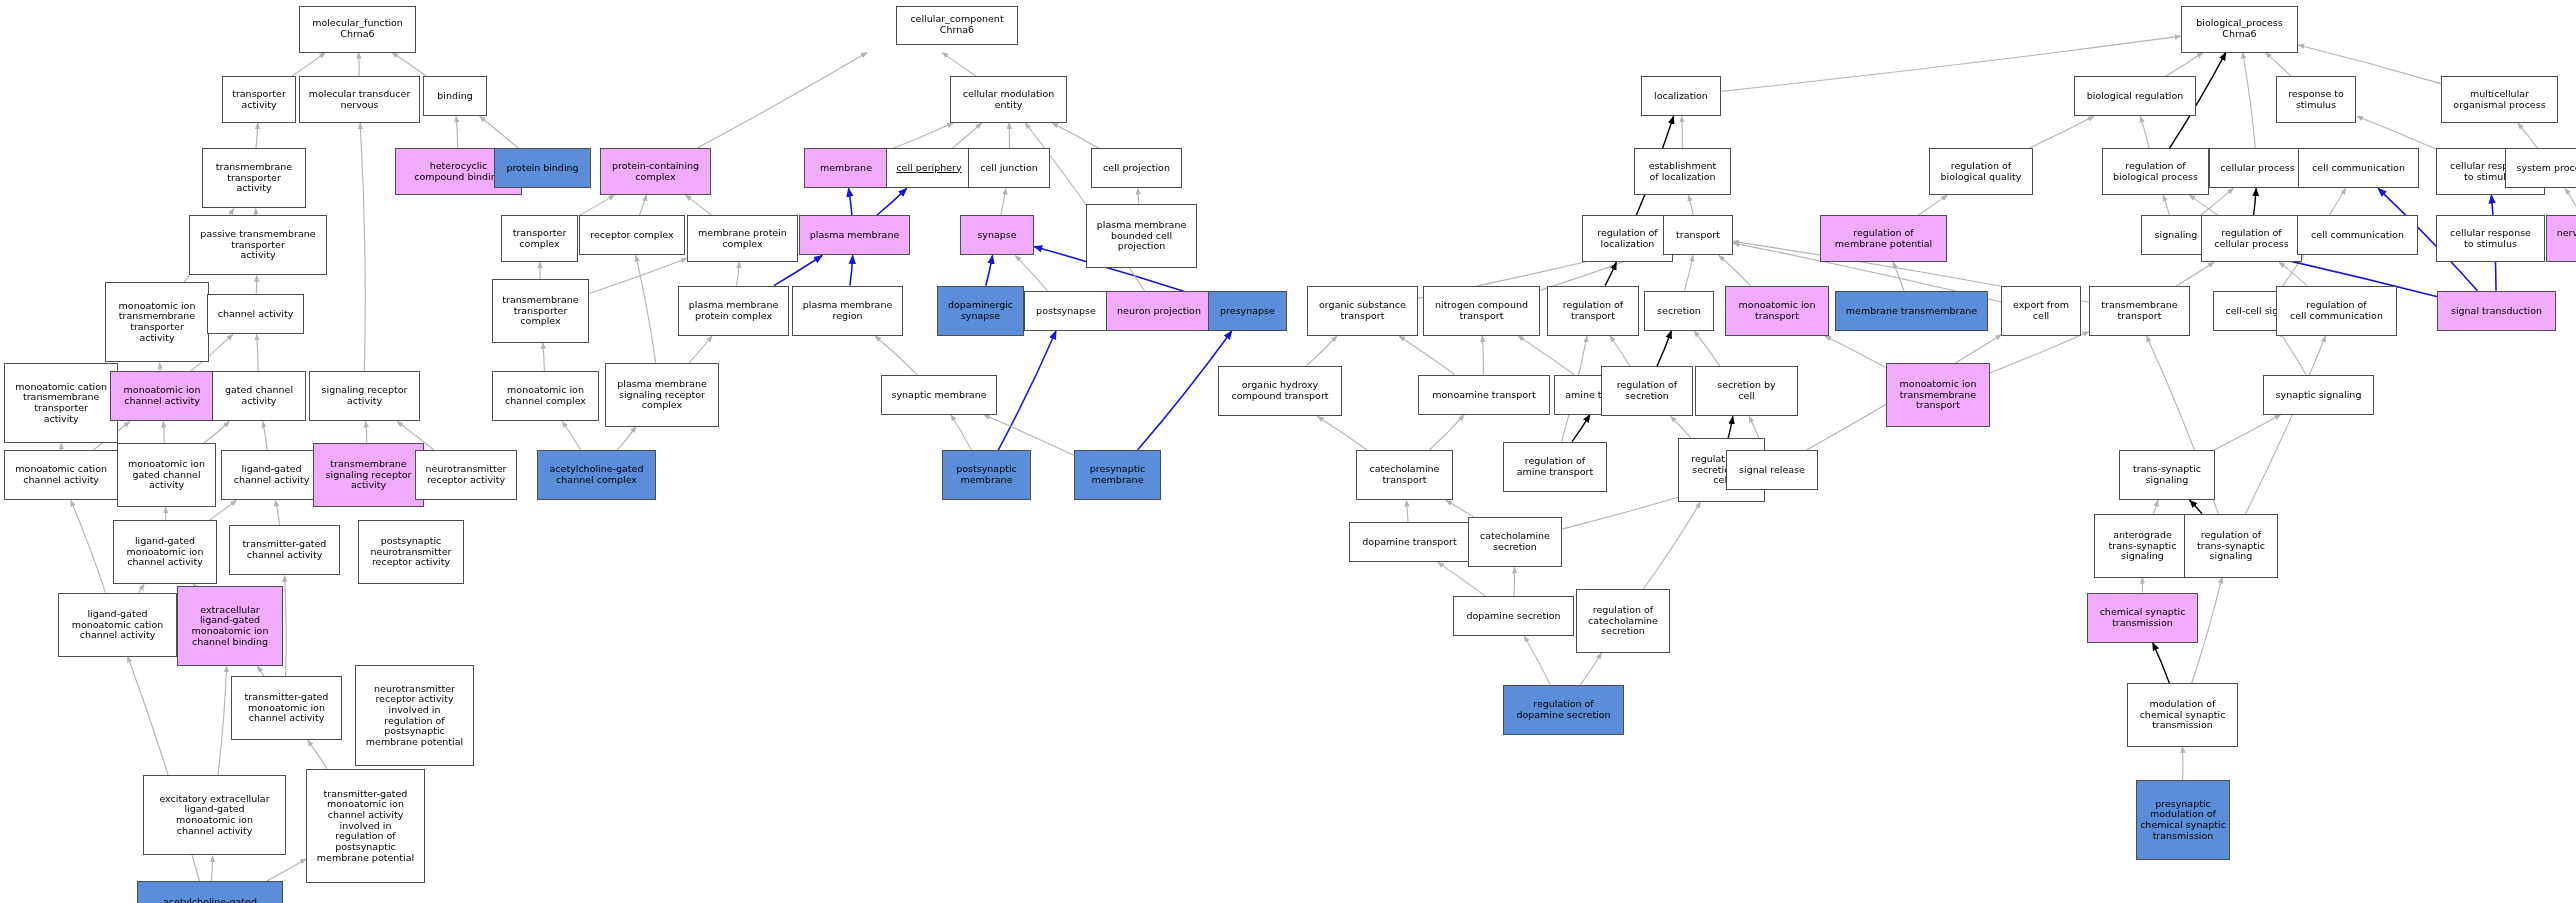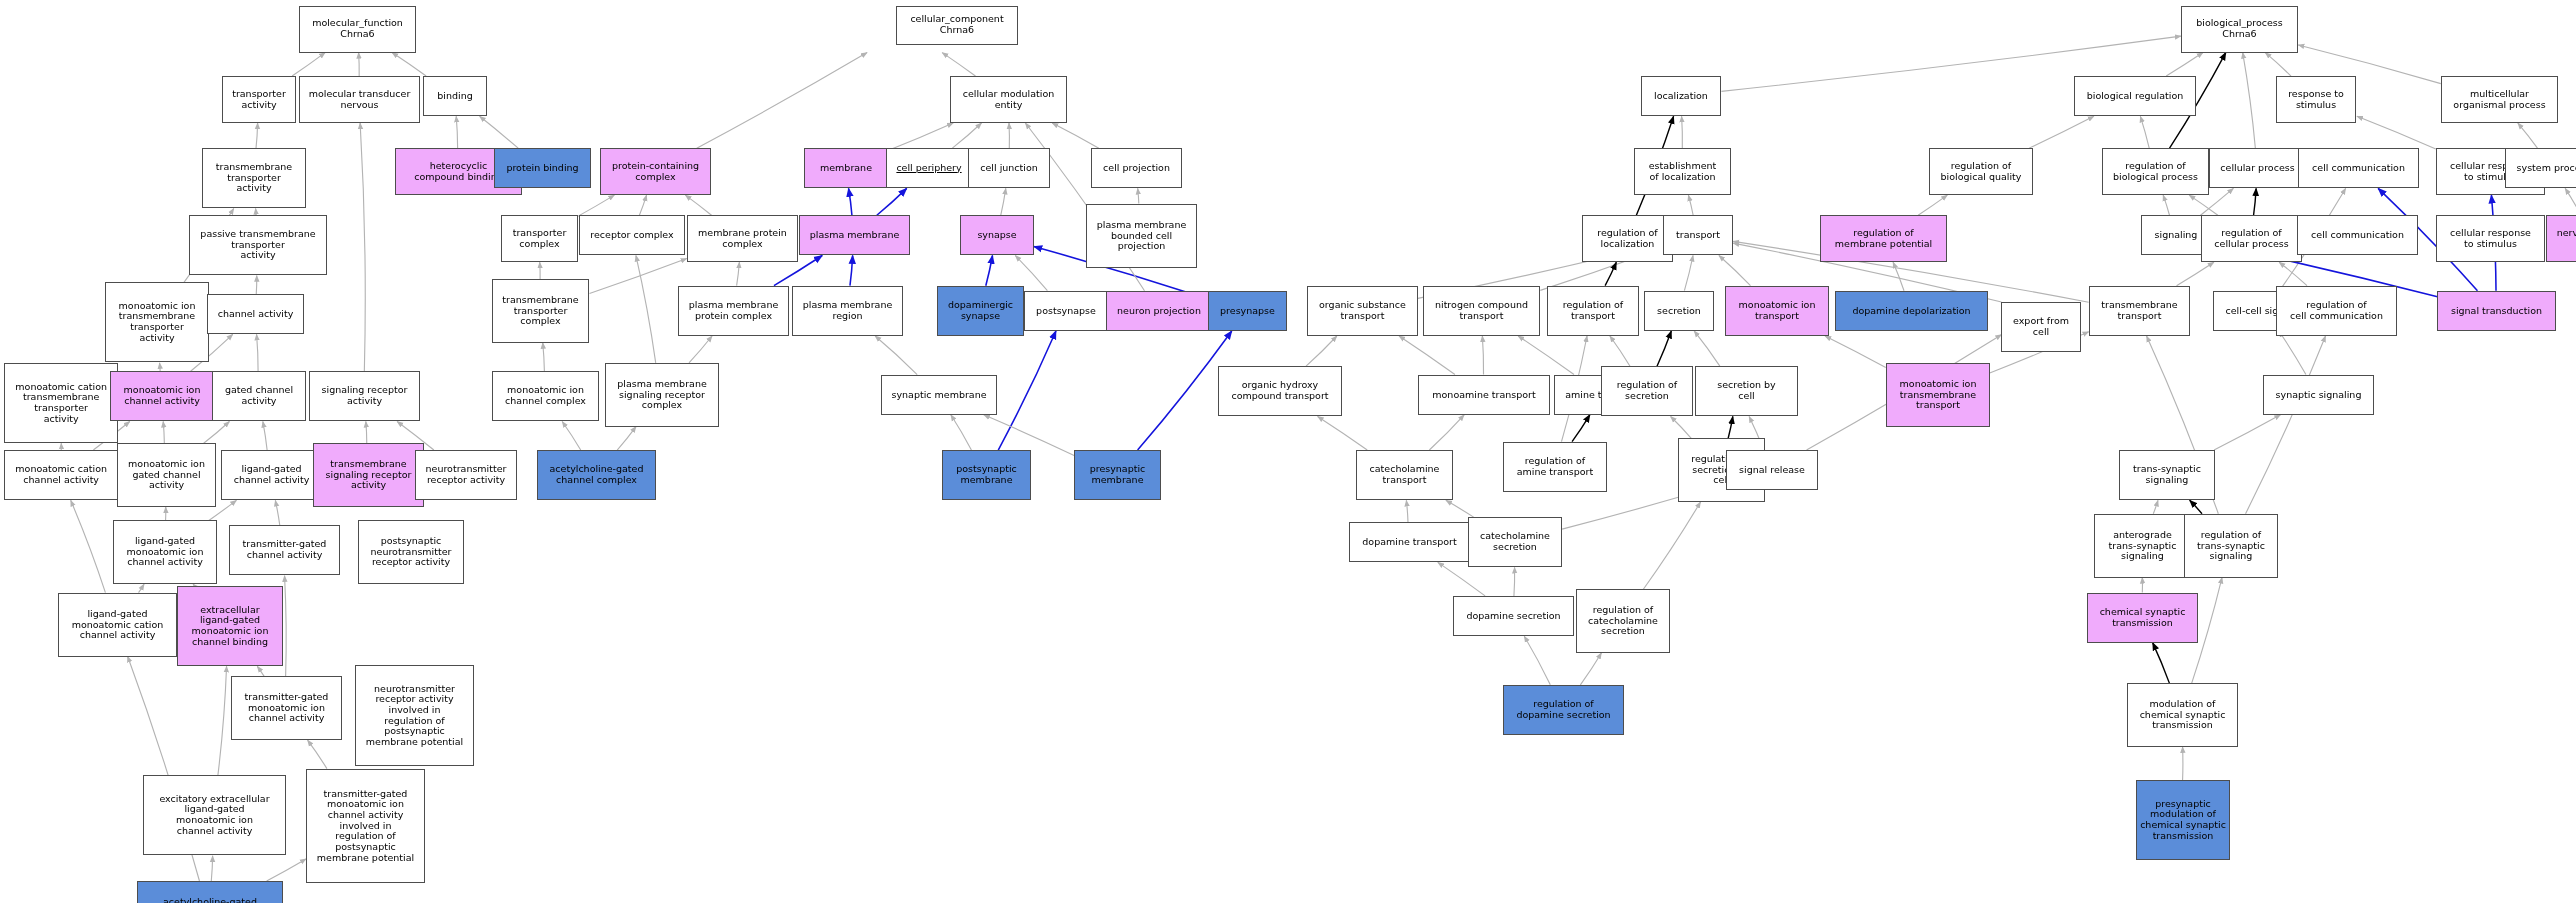--- a/index.html
+++ b/index.html
@@ -359,22 +359,22 @@
       <div class="node lightblue" style="left: 2437px; top: 291px; width: 119px; height: 40px;">signal transduction</div>
       <div class="node " style="left: 1307px; top: 286px; width: 111px; height: 50px;">organic substance
 transport</div>
       <div class="node " style="left: 1423px; top: 286px; width: 117px; height: 50px;">nitrogen compound
 transport</div>
       <div class="node " style="left: 1547px; top: 286px; width: 92px; height: 50px;">regulation of
 transport</div>
       <div class="node " style="left: 1644px; top: 291px; width: 70px; height: 40px;">secretion</div>
       <div class="node lightblue" style="left: 1725px; top: 286px; width: 104px; height: 50px;">monoatomic ion
 transport</div>
-      <div class="node midblue" style="left: 1835px; top: 291px; width: 153px; height: 40px;">dopamine depolarization</div>
-      <div class="node " style="left: 2001px; top: 286px; width: 80px; height: 50px; margin-top: 16px;">export from
+      <div class="node midblue" style="left: 1835px; top: 291px; width: 153px; height: 40px;">membrane transmembrane</div>
+      <div class="node " style="left: 2001px; top: 286px; width: 80px; height: 50px;">export from
 cell</div>
       <div class="node " style="left: 2089px; top: 286px; width: 101px; height: 50px;">transmembrane
 transport</div>
       <div class="node " style="left: 1418px; top: 375px; width: 132px; height: 40px;">monoamine transport</div>
       <div class="node " style="left: 1554px; top: 375px; width: 99px; height: 40px;">amine transport</div>
       <div class="node " style="left: 1601px; top: 366px; width: 92px; height: 50px;">regulation of
 secretion</div>
       <div class="node " style="left: 1695px; top: 366px; width: 103px; height: 50px;">secretion by
 cell</div>
       <div class="node lightblue" style="left: 1886px; top: 363px; width: 104px; height: 64px;">monoatomic ion

